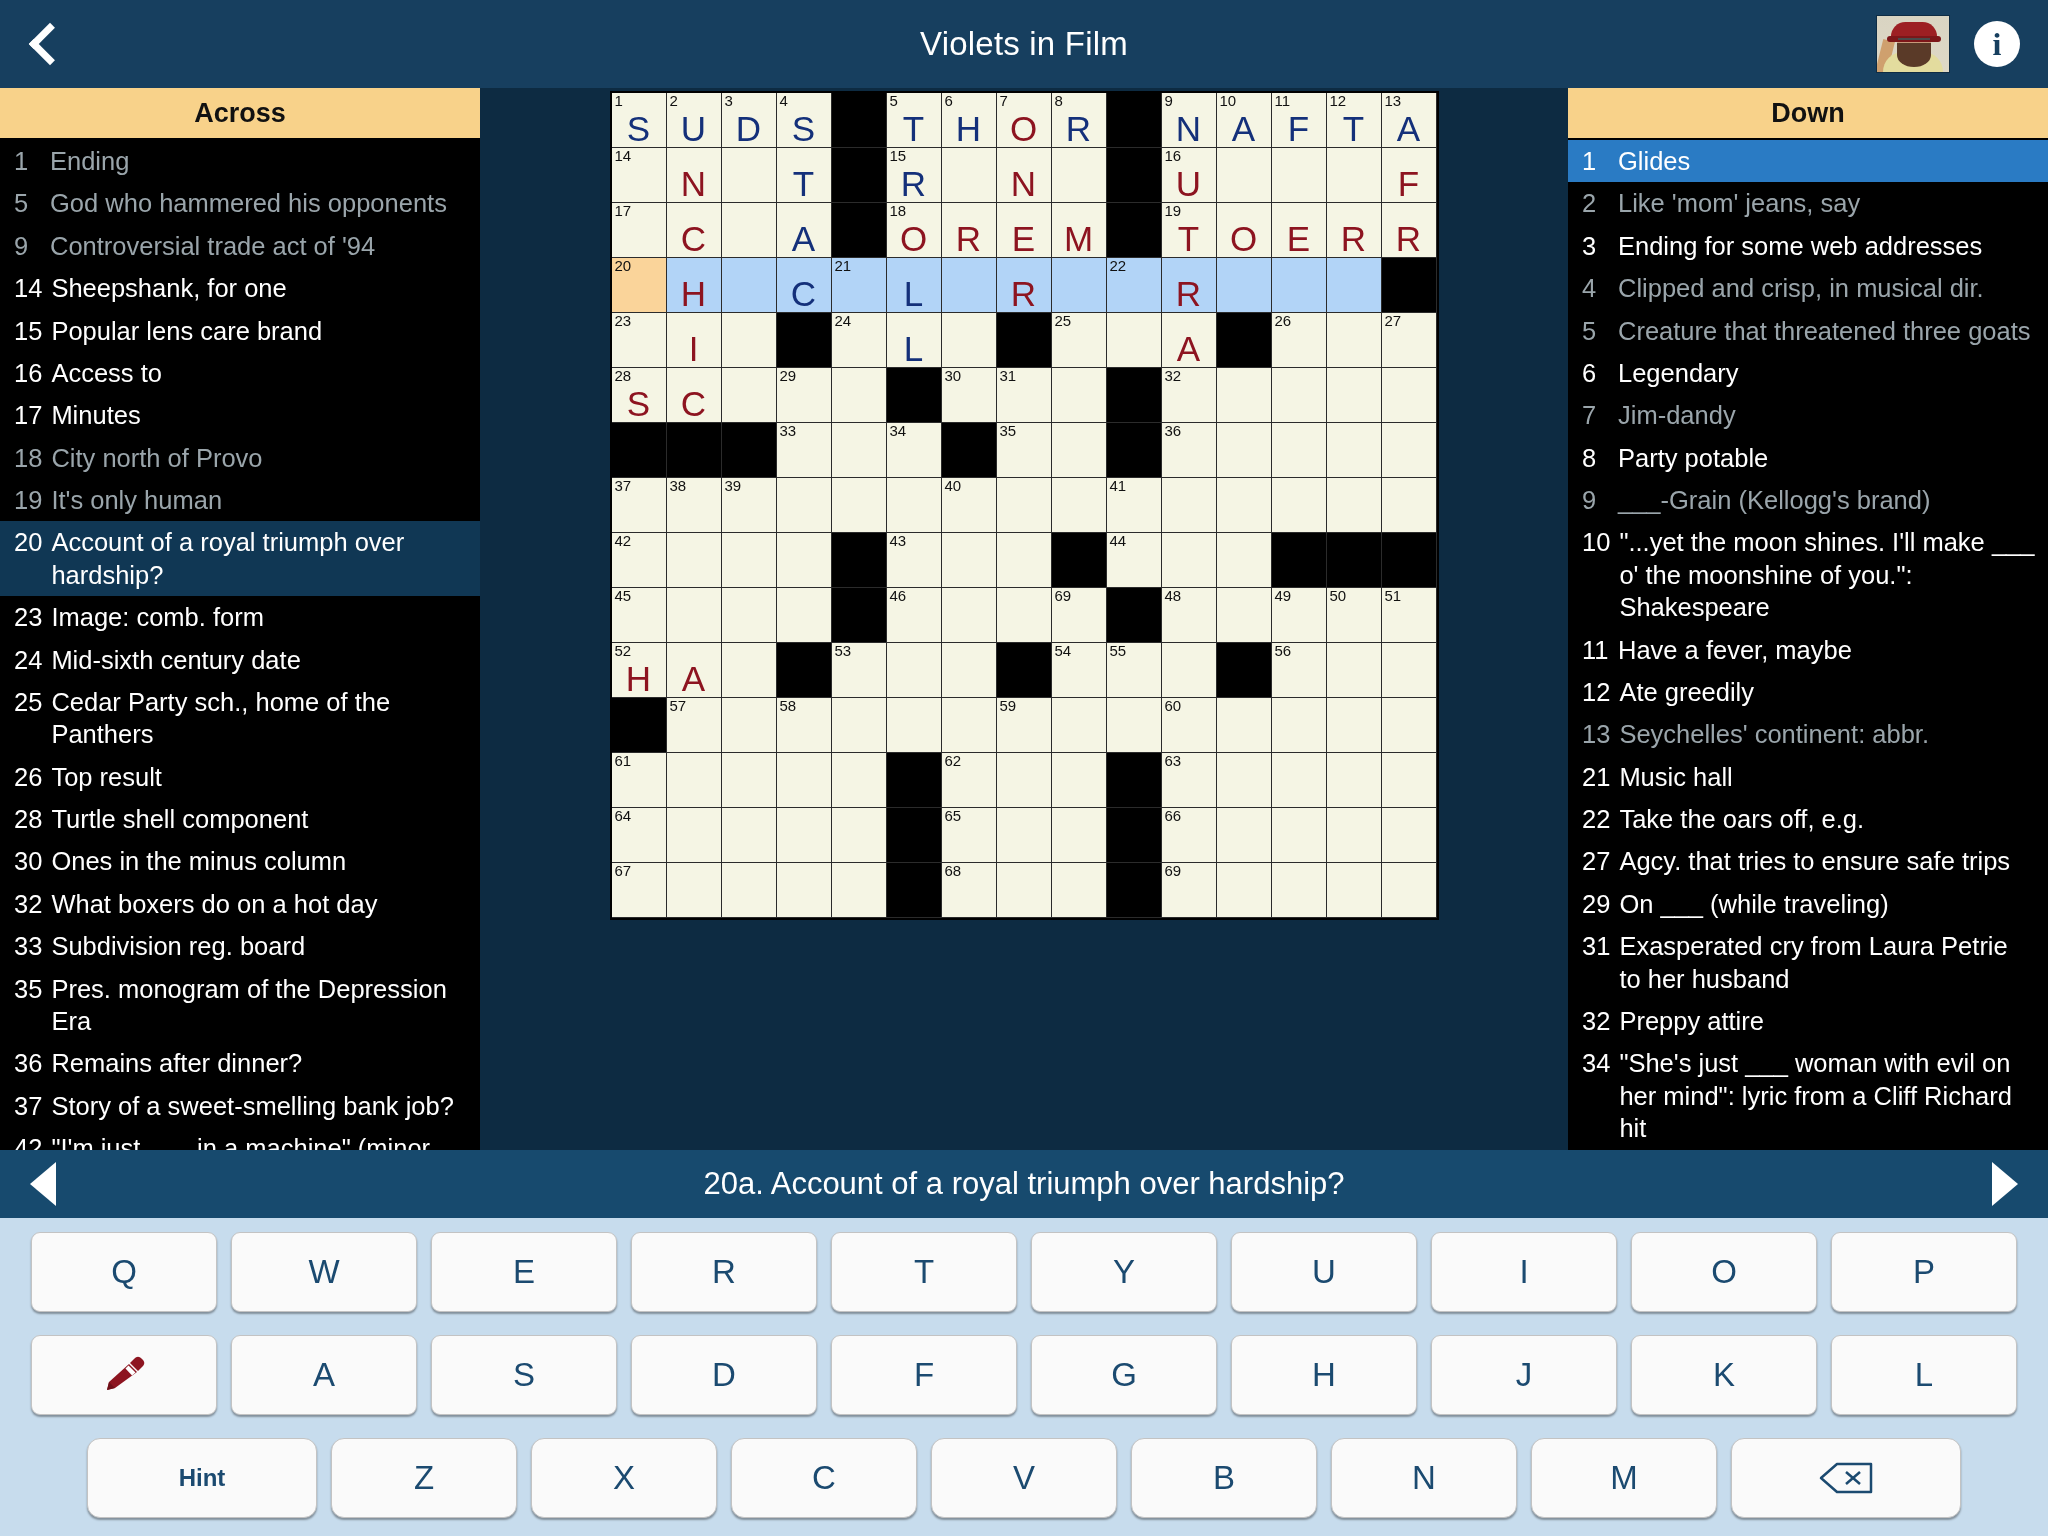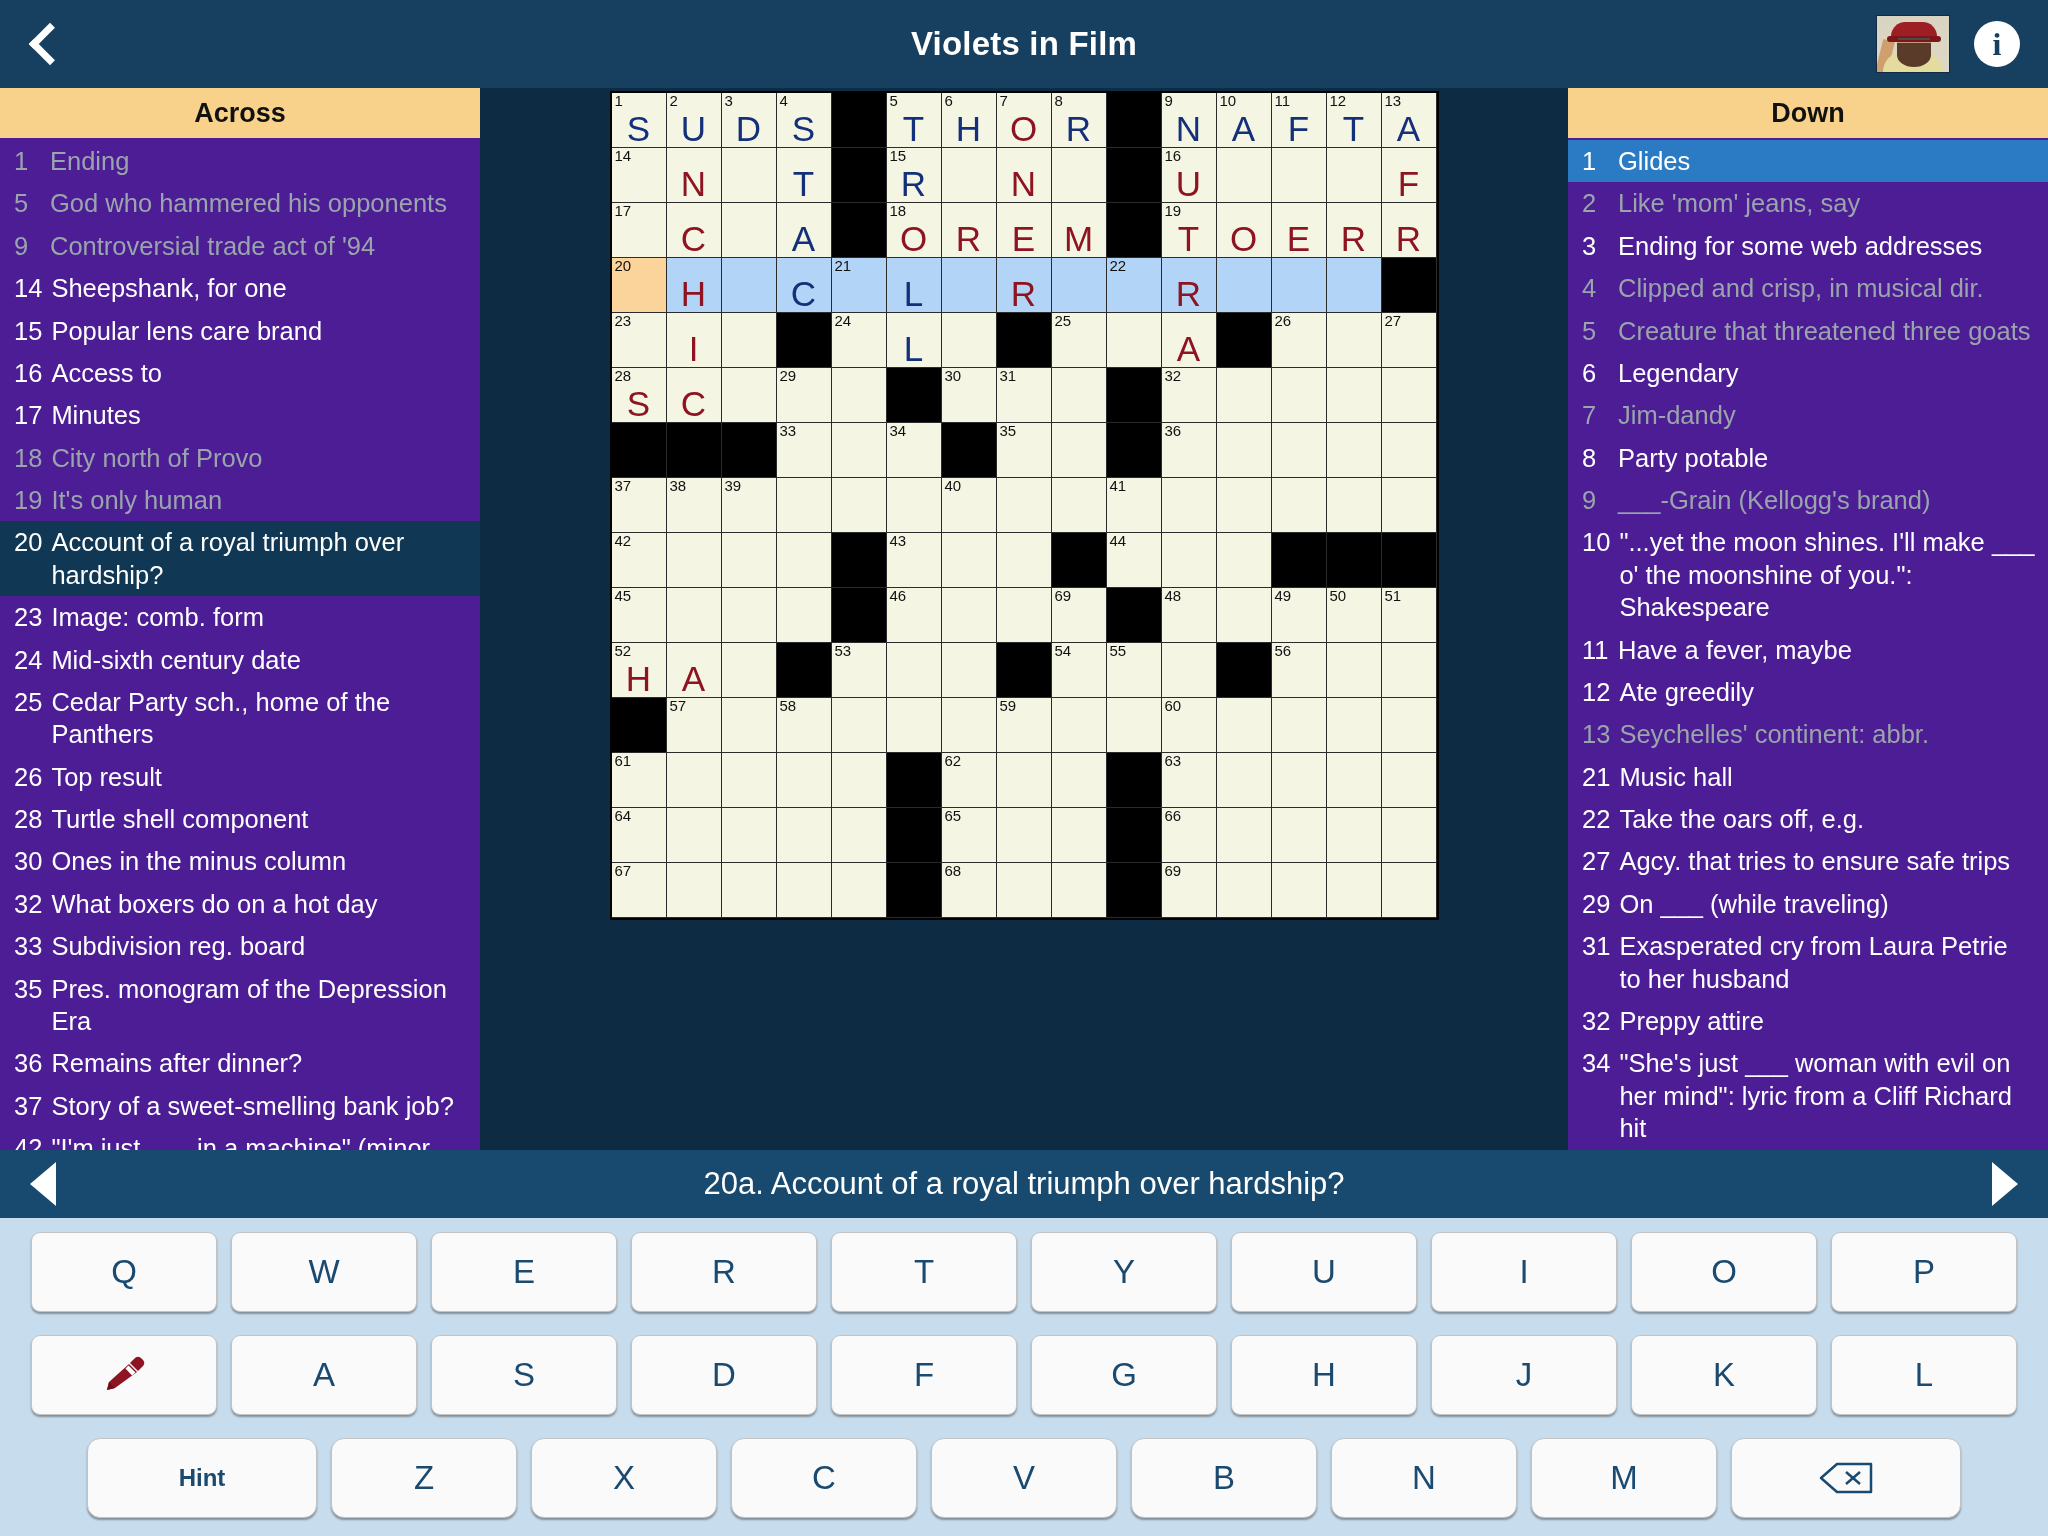--- a/index.html
+++ b/index.html
@@ -26,21 +26,21 @@
   }
   .back-chevron {
     width: 30px; height: 30px;
     border-left: 7px solid #fff;
     border-bottom: 7px solid #fff;
     transform: rotate(45deg);
     margin-left: 10px;
   }
   .title-text {
     position: absolute; left: 0; right: 0; text-align: center;
-    color: #ffffff; font-size: 33px; font-weight: bold;
+    color: #ffffff; font-size: 33px; font-weight: normal;
     letter-spacing: .2px;
     pointer-events: none;
   }
   .titlebar-right {
     margin-left: auto; display: flex; align-items: center; gap: 24px;
     padding-right: 28px;
   }
   .avatar {
     width: 74px; height: 58px;
     background: linear-gradient(#d9d4c2 0%, #ded8c6 100%);
@@ -67,21 +67,21 @@
     flex: 1 1 auto;
     display: flex;
     min-height: 0;
     background: #3f90de;
   }
 
   
   .clue-col {
     width: 480px; flex: 0 0 480px;
     display: flex; flex-direction: column;
-    background: #4c1d95;
+    background: #000000;
     overflow: hidden;
   }
   .clue-header {
     height: 50px; flex: 0 0 50px;
     background: #f8d28a;
     color: #111;
     font-size: 27px; font-weight: bold;
     display: flex; align-items: center; justify-content: center;
   }
   .clue-list { flex: 1 1 auto; overflow: hidden; padding-top: 2px;}

